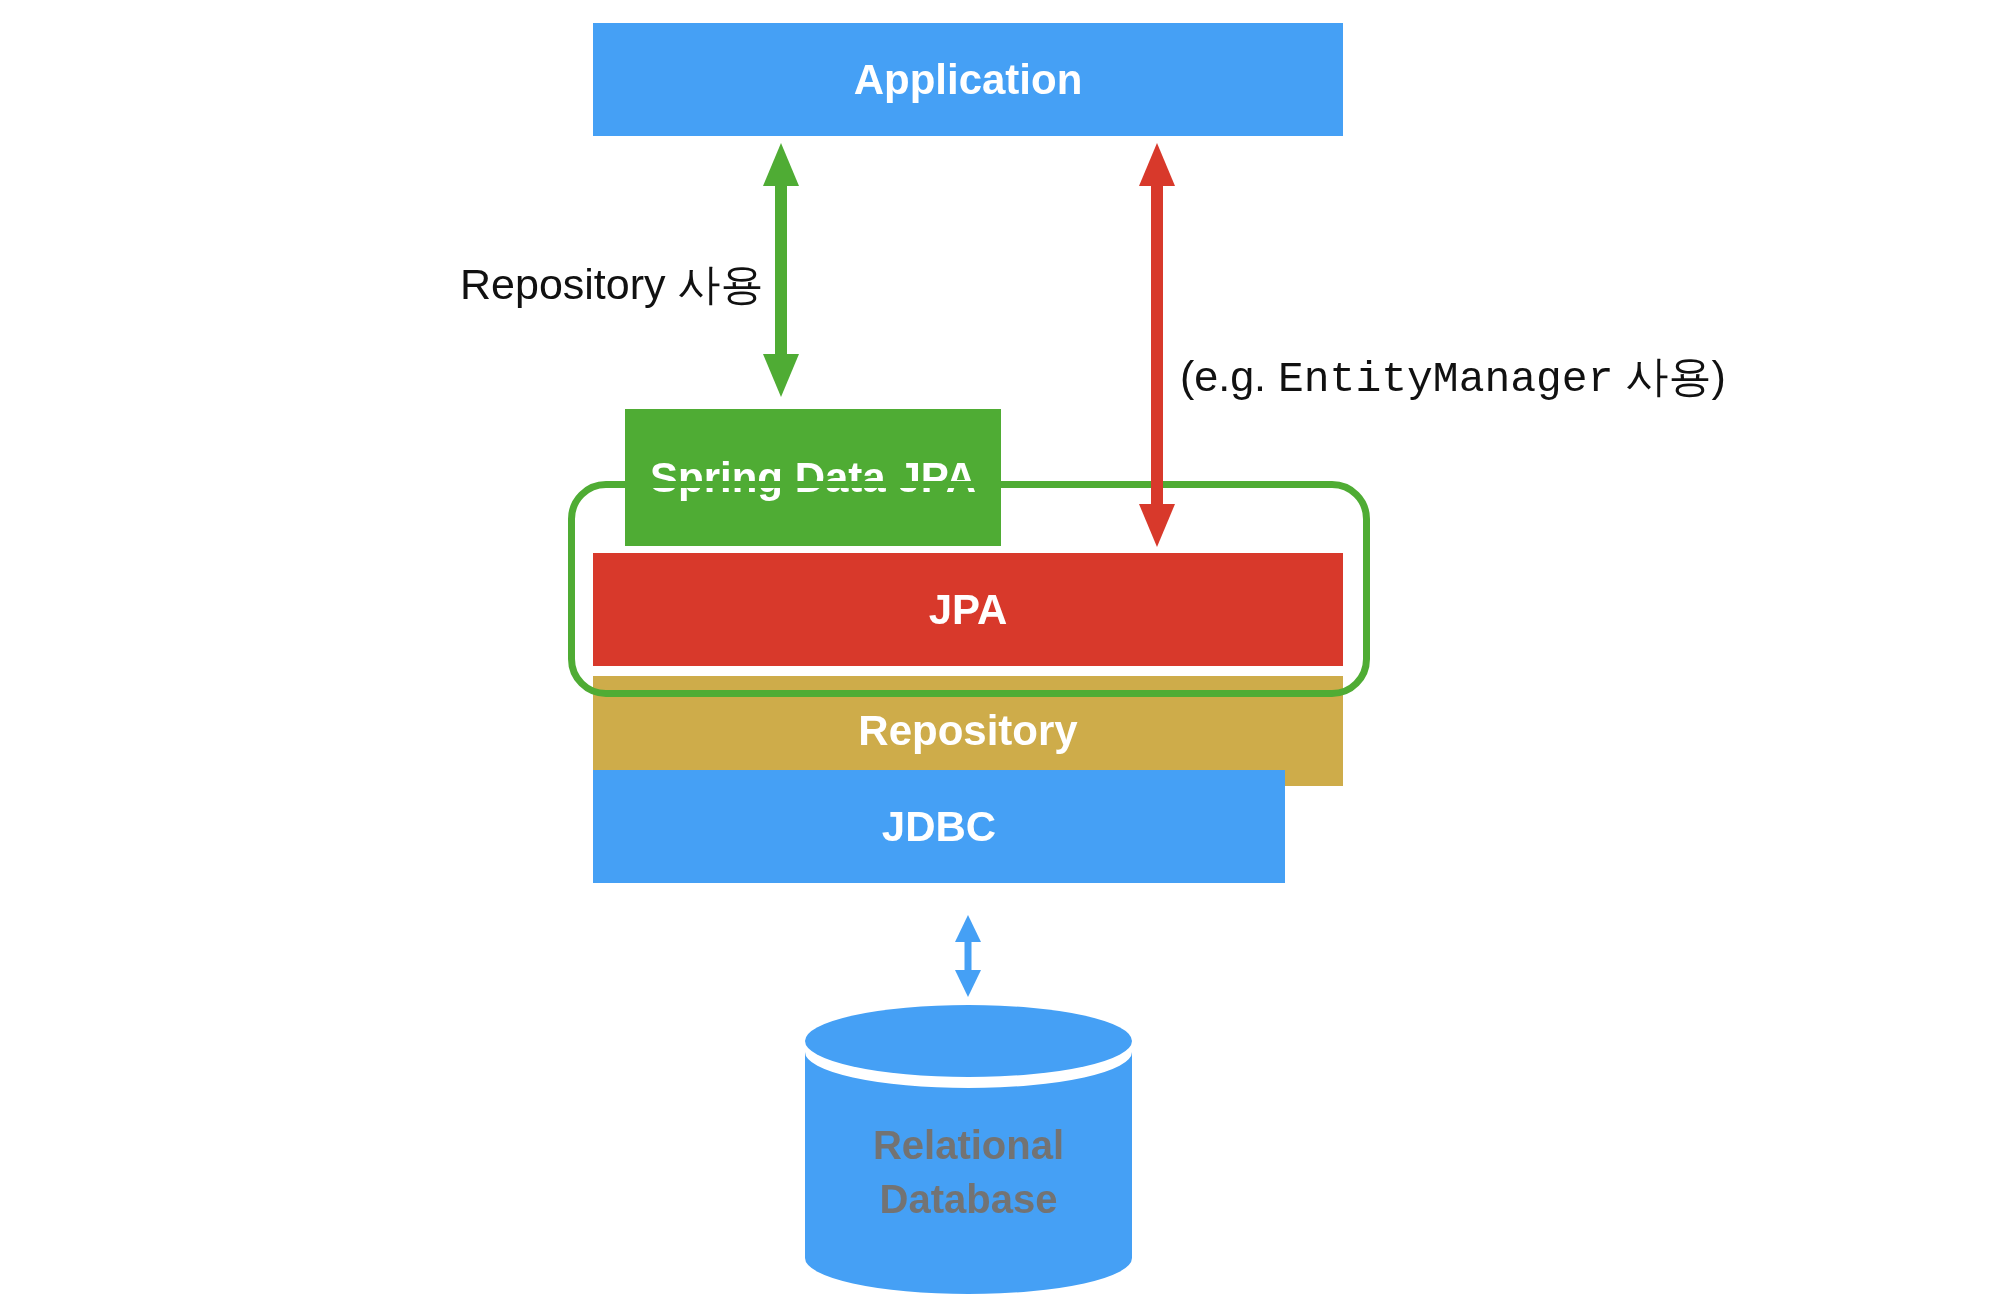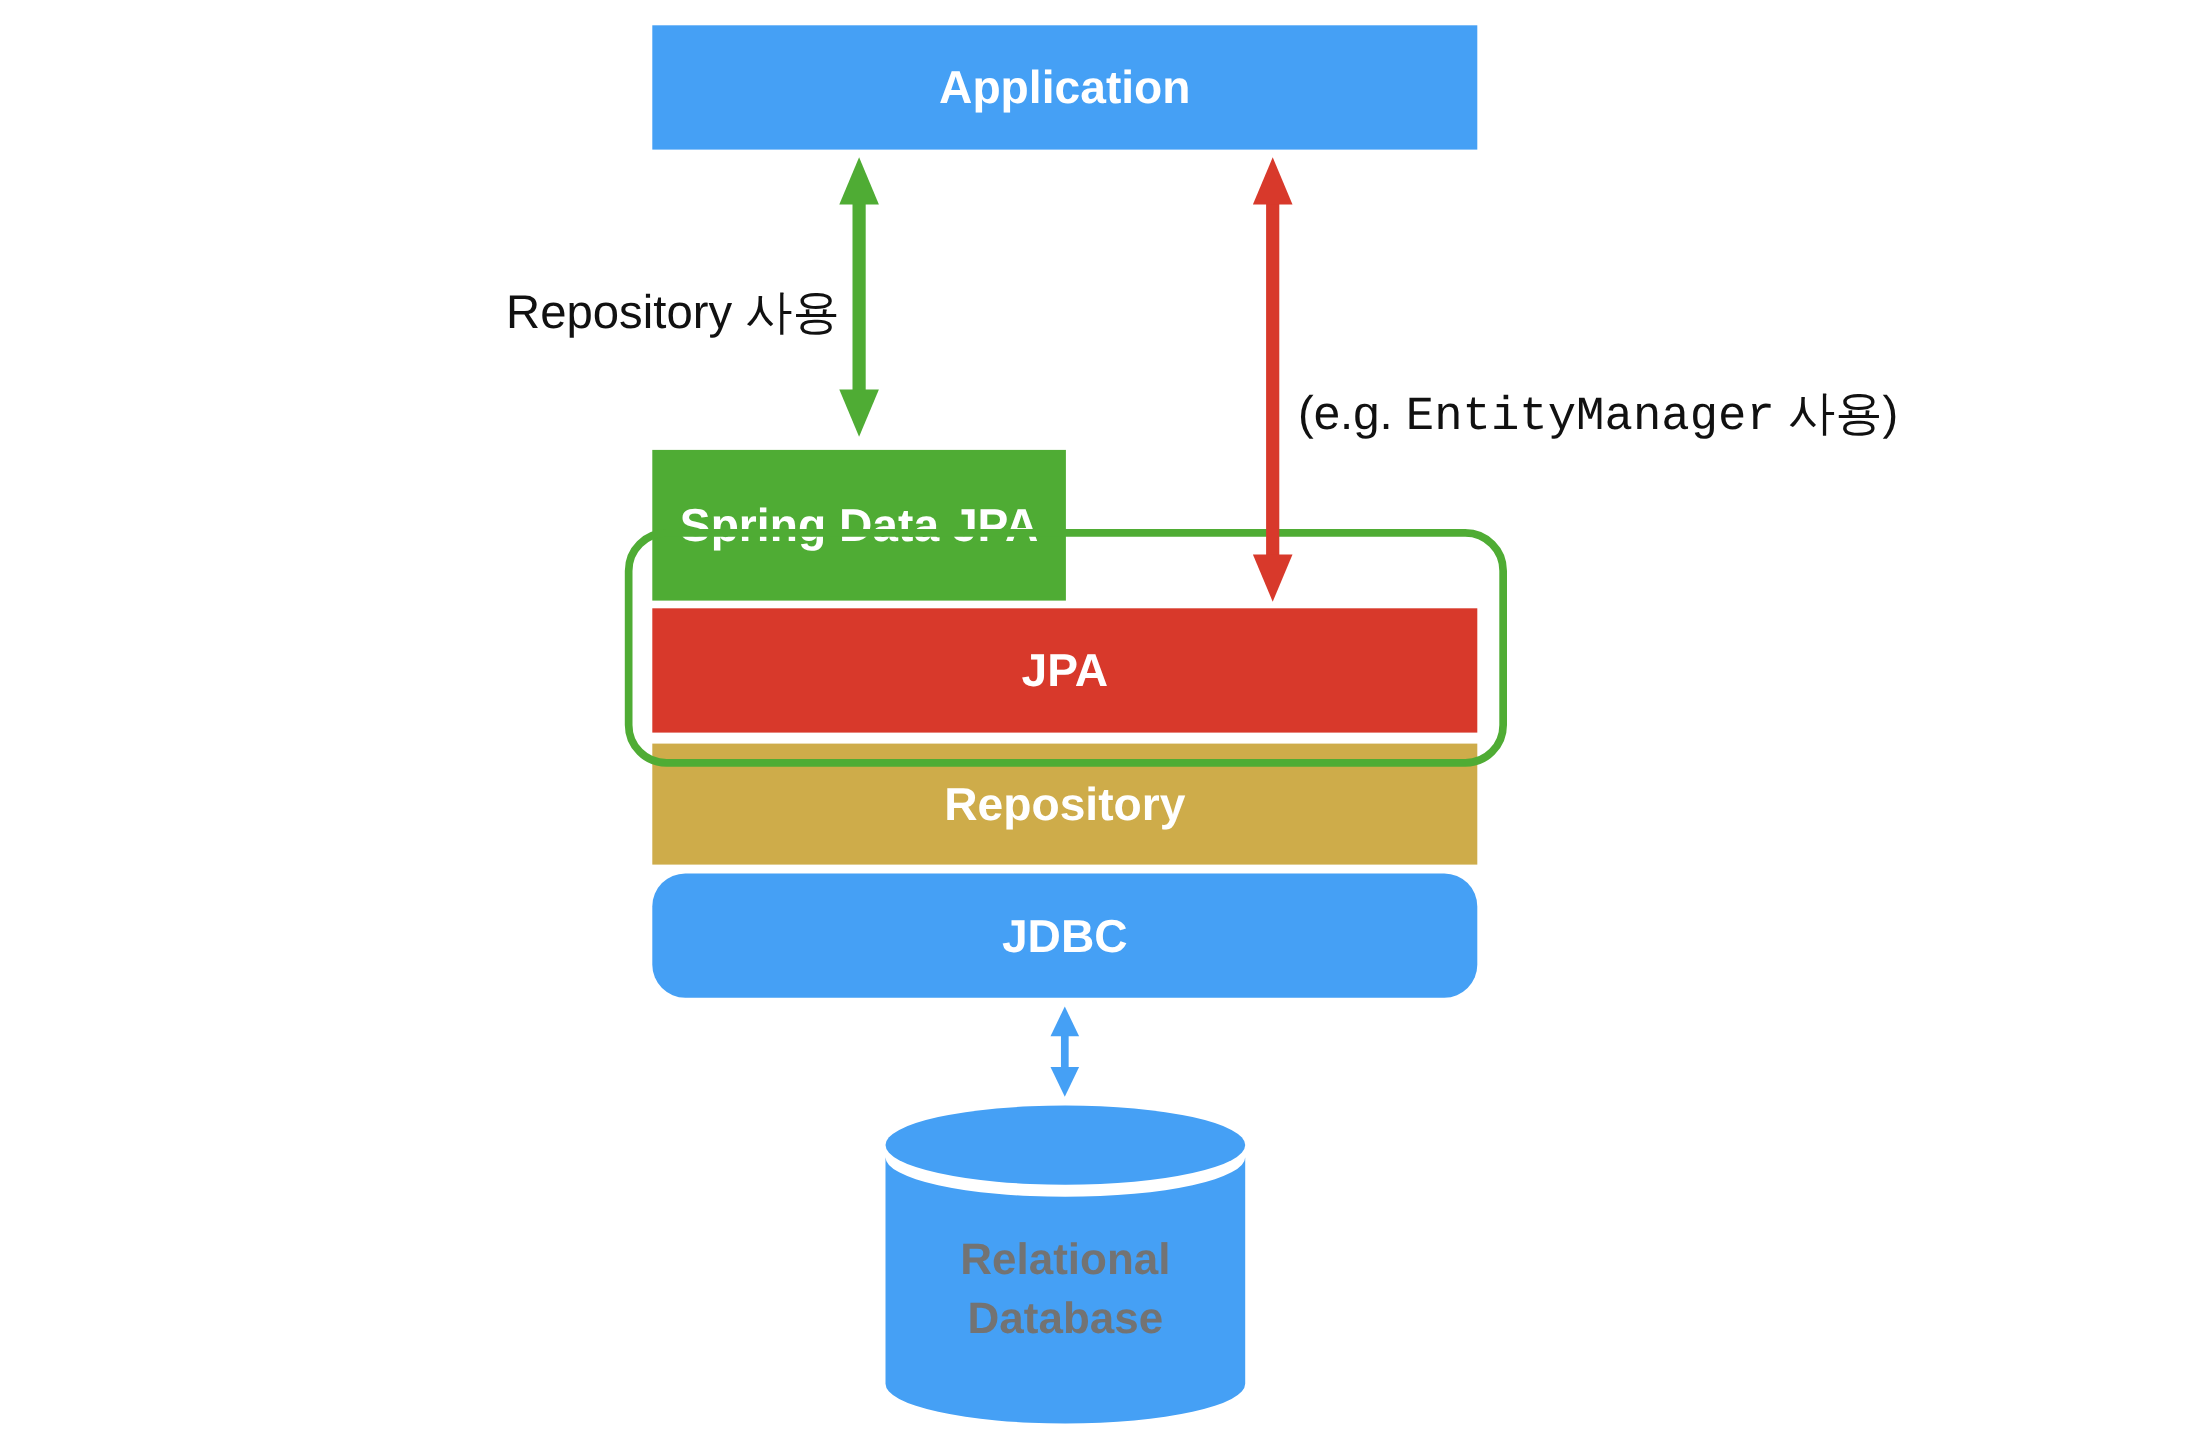--- a/index.html
+++ b/index.html
@@ -21,29 +21,29 @@
     flex-direction: column;
     align-items: center;
     justify-content: center;
     color: #ffffff;
     font-weight: bold;
     font-size: 42px;
     line-height: 52px;
     text-align: left;
   }
   .box.blue  { background: var(--blue,  #45A0F5); }
-  .box.green { background: var(--green, #4FAC34); }
+  .box.green { background: var(--green, #4FAC34); margin-left: 32px; }
   .box.red   { background: var(--red,   #D8392B); }
   .box.gold  { background: var(--gold,  #CEAC4A); }
 
   #application-box    { left: 593px; top: 23px;  width: 750px; height: 113px; }
   #spring-box         { left: 593px; top: 409px; width: 376px; height: 137px; }
   #jpa-box            { left: 593px; top: 553px; width: 750px; height: 113px; }
   #hibernate-box      { left: 593px; top: 676px; width: 750px; height: 110px; }
-  #jdbc-box           { left: 593px; top: 794px; width: 750px; height: 113px; border-radius: 30px; }
+  #jdbc-box           { left: 593px; top: 770px; width: 692px; height: 113px; }
 
   #jpa-group-outline {
     position: absolute;
     left: 568px; top: 481px;
     width: 802px; height: 216px;
     box-sizing: border-box;
     border: 7px solid var(--green, #4FAC34);
     border-radius: 38px;
     background: transparent;
   }

